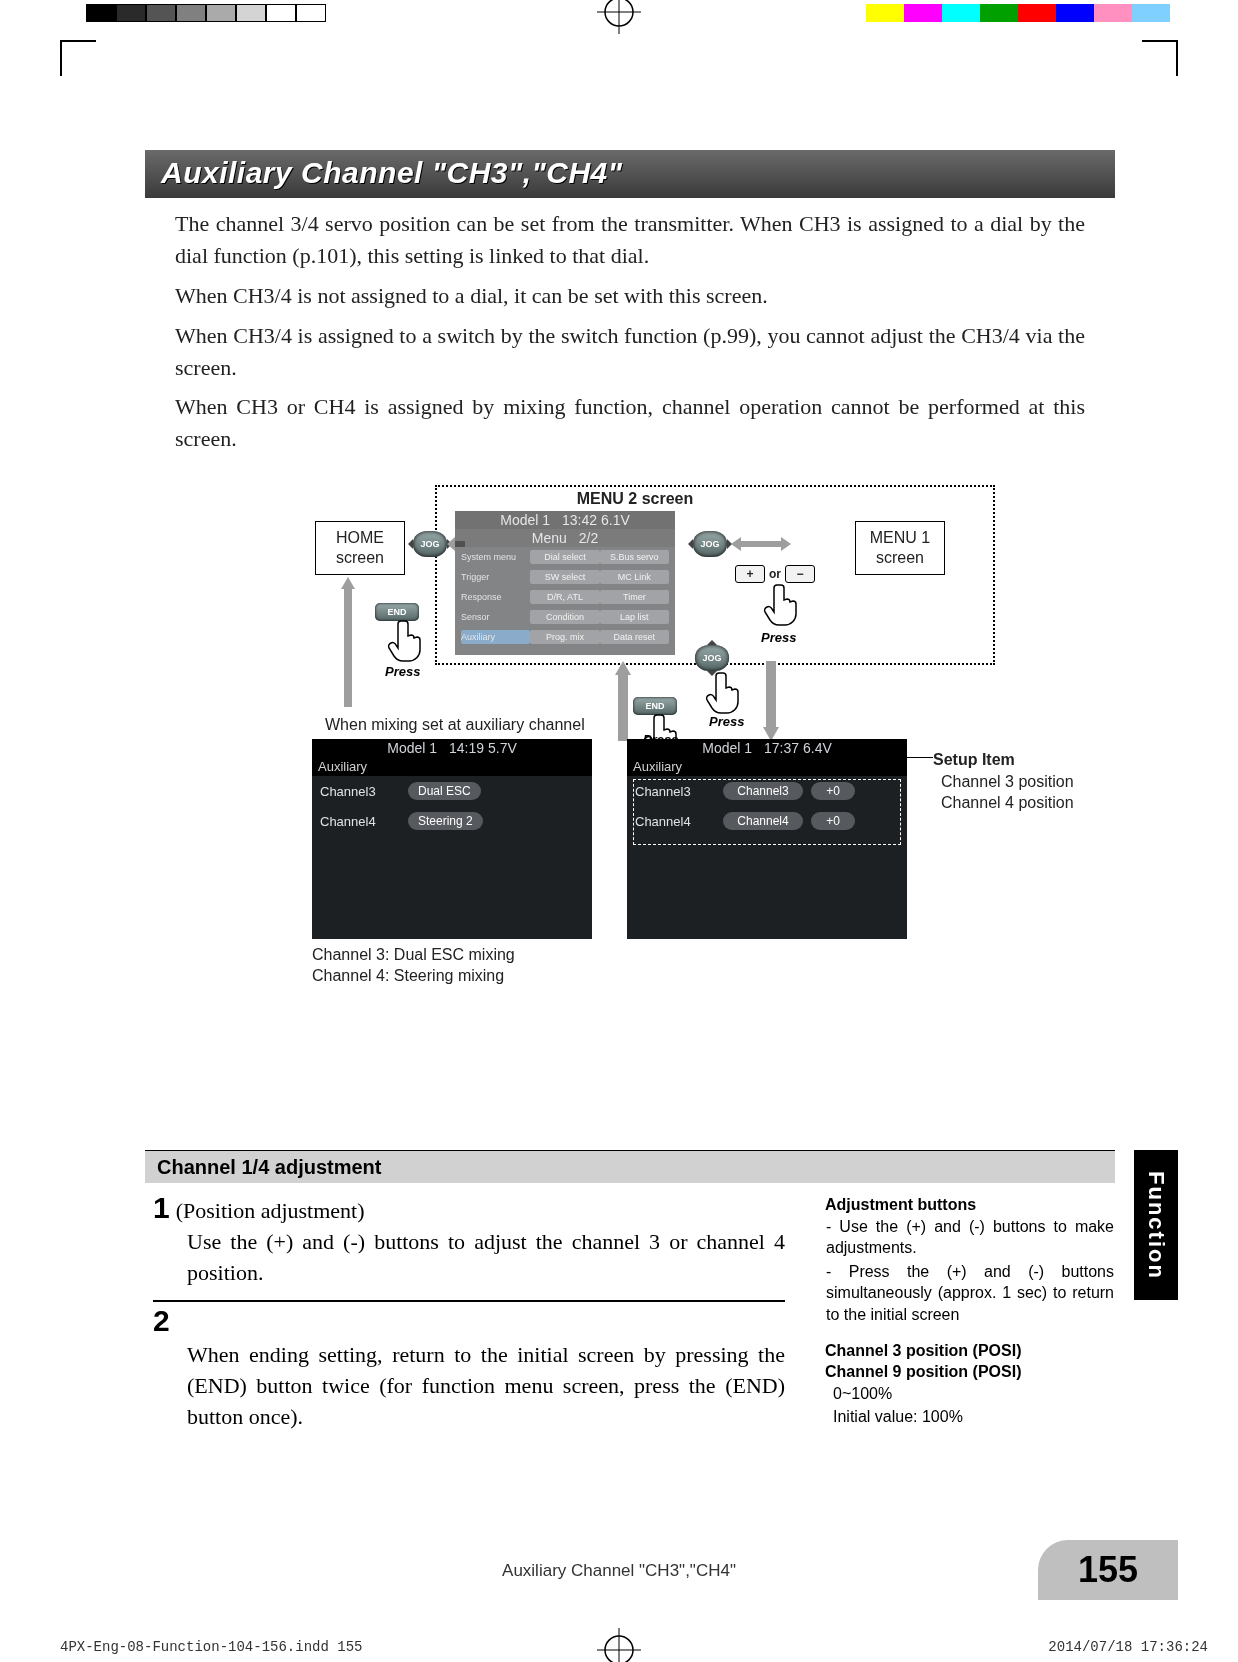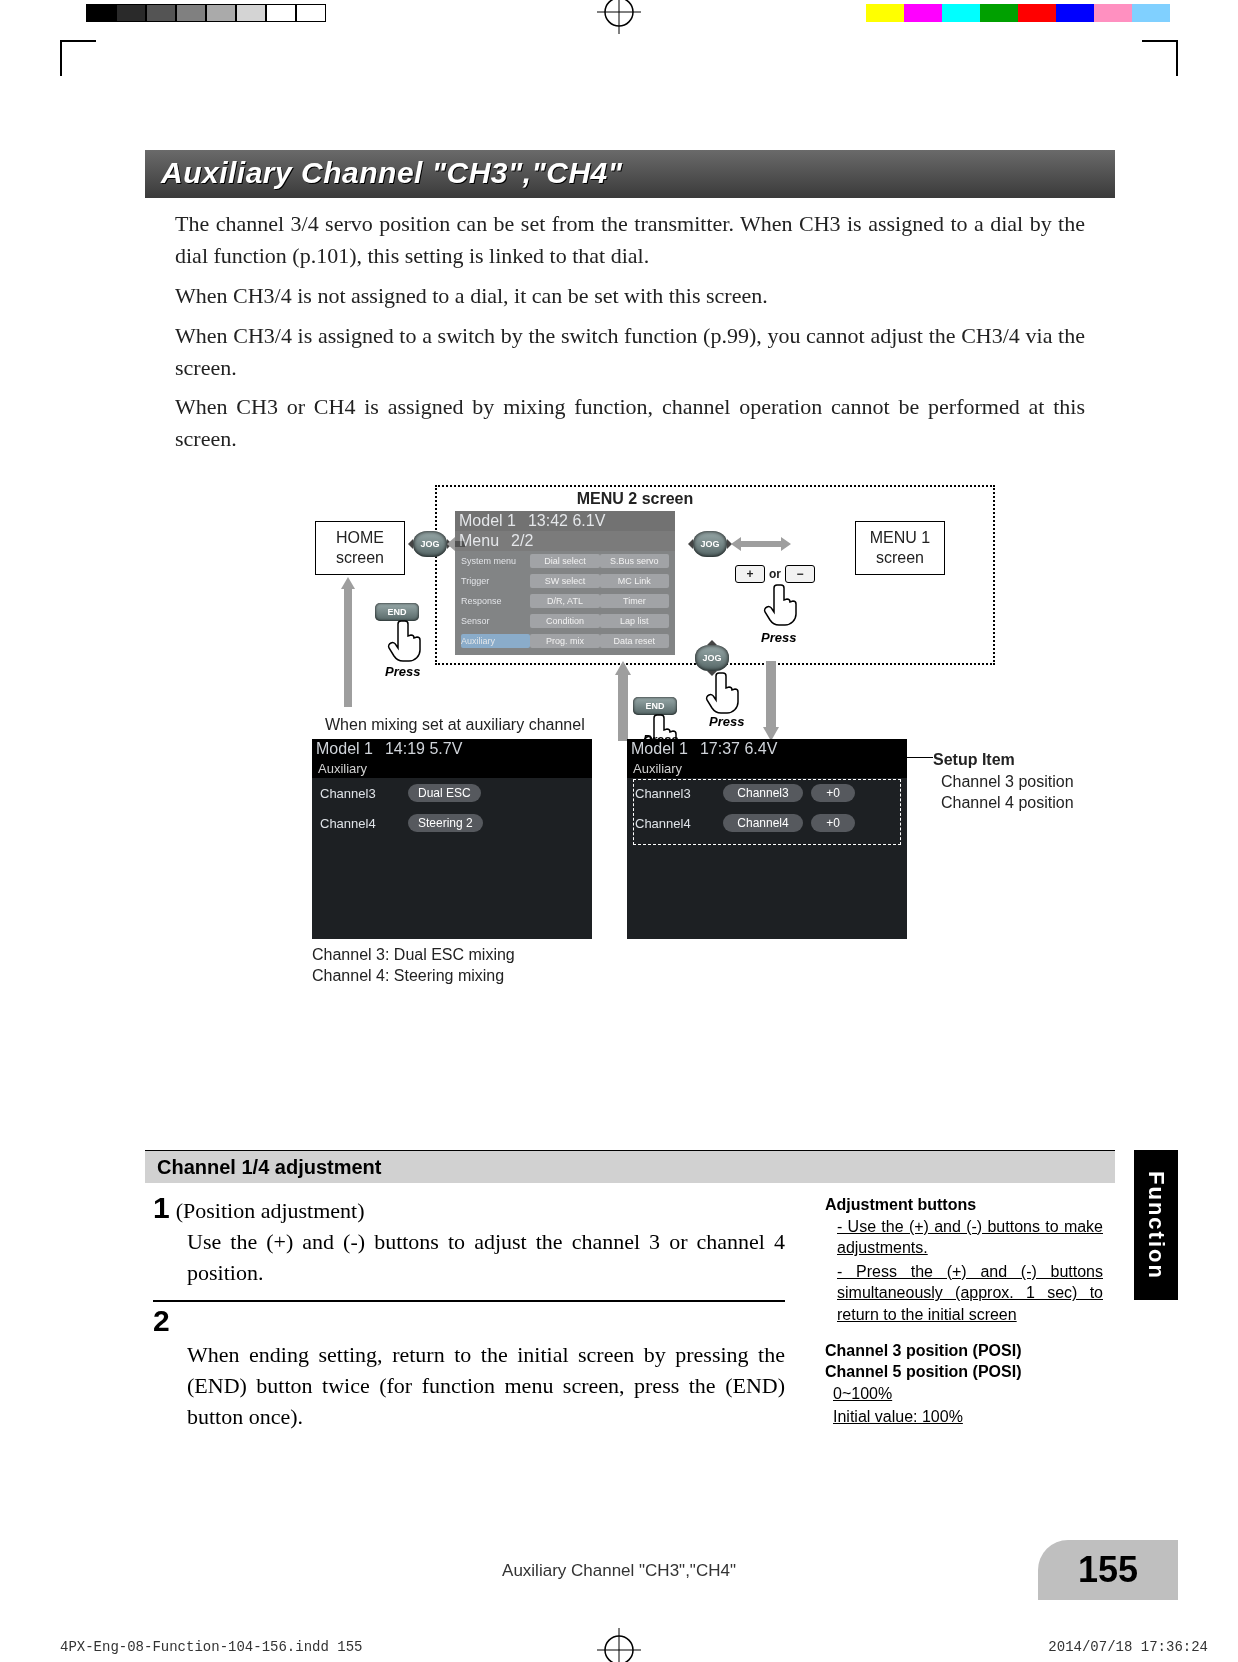--- a/index.html
+++ b/index.html
@@ -36,21 +36,21 @@
   .panel-label{position:absolute;font:600 16px/1 Arial,sans-serif;text-align:center;}
   .nav-box{position:absolute;background:#fff;border:1.5px solid #000;padding:6px 10px;text-align:center;font:400 16px/1.25 Arial,sans-serif;}
 
   .menu2{left:260px;top:0;width:560px;height:180px;}
   .menu2-title{left:360px;top:6px;width:200px;}
   .home-box{left:140px;top:36px;width:90px;}
   .menu1-box{left:680px;top:36px;width:90px;}
 
   
   .lcd{position:absolute;background:var(--lcd-dark);color:#b8bcc2;font:400 11px/1 Arial,sans-serif;}
-  .lcd .hdr{display:flex;justify-content:flex-start;background:#000;color:#d0d4da;padding:2px 4px;font-size:16px;gap:12px;}
+  .lcd .hdr{display:flex;justify-content:center;background:#000;color:#d0d4da;padding:2px 4px;font-size:14px;gap:12px;}
   .lcd .row{display:flex;padding:3px 6px;}
   .lcd .cell{background:var(--lcd-btn);flex:1;height:14px;border-radius:2px;display:flex;align-items:center;justify-content:center;font-size:9px;color:#e8e8e8;}
   .lcd .side{width:56px;background:transparent;color:#cfd3d9;justify-content:flex-start;}
   .menu2-lcd{left:280px;top:26px;width:220px;height:144px;opacity:.55;}
   .menu2-lcd .row .cell{height:14px;}
 
   
   .jog{position:absolute;width:34px;height:26px;border-radius:14px/12px;background:linear-gradient(#9aa,#566);display:flex;align-items:center;justify-content:center;color:#fff;font:700 9px/1 Arial;box-shadow:inset 0 0 4px #000;}
   .jog::before,.jog::after{content:"";position:absolute;width:0;height:0;border:5px solid transparent;}
   .jog.lr::before{left:-10px;border-right-color:#444;}
@@ -82,21 +82,21 @@
   
   .adjust{position:absolute;top:1150px;left:145px;width:970px;}
   .sub-bar{background:#d1d1d1;border-top:1.5px solid #000;font:700 20px/1 Arial;padding:6px 12px;}
   .steps{width:640px;font:400 22px/1.4 "Times New Roman",serif;padding:6px 0 0 8px;}
   .step{border-bottom:2px solid #000;padding:4px 0 12px;}
   .step:last-child{border-bottom:0;}
   .step .n{font:700 30px/1 Arial;margin-right:6px;}
   .step .sub{display:block;margin-left:34px;text-align:justify;}
   .notes{position:absolute;left:680px;top:44px;width:290px;font:400 16px/1.35 Arial;}
   .notes b{display:block;font-weight:700;}
-  .notes p{margin:0 12px 2px;text-align:justify;text-decoration:underline;}
+  .notes p{margin:0 1px 2px;text-align:justify;}
   .notes .tight{margin-left:8px;}
 
   
   .side-tab{position:absolute;right:60px;top:1150px;width:44px;height:150px;background:#000;color:#fff;font:700 22px/44px Arial;writing-mode:vertical-rl;text-align:center;letter-spacing:2px;}
   .footer-label{position:absolute;left:0;right:0;top:1562px;text-align:center;font:400 17px/1 Arial;color:#333;}
   .pg-tab{position:absolute;right:60px;top:1540px;width:140px;height:60px;background:#bfbfbf;border-top-left-radius:30px;display:flex;align-items:center;justify-content:center;}
   .pg-tab .num{font:700 36px/1 Arial;color:#000;}
 
   
   .slug{position:absolute;bottom:8px;left:60px;right:30px;font:400 14px/1 "Courier New",monospace;color:#333;display:flex;justify-content:space-between;}
@@ -306,21 +306,21 @@
     <div class="sub-bar">Channel 1/4 adjustment</div>
     <div class="steps" id="steps">
         <div class="step"><span class="n">1</span><span>(Position adjustment)</span><span class="sub">Use the (+) and (-) buttons to adjust the channel 3 or channel 4 position.</span></div>
         <div class="step"><span class="n">2</span><span class="sub">When ending setting, return to the initial screen by pressing the (END) button twice (for function menu screen, press the (END) button once).</span></div>
       </div>
     <div class="notes">
       <b>Adjustment buttons</b>
       <p>- Use the (+) and (-) buttons to make adjustments.</p>
       <p>- Press the (+) and (-) buttons simultaneously (approx. 1 sec) to return to the initial screen</p>
       <b style="margin-top:14px;">Channel 3 position (POSI)</b>
-      <b>Channel 5 position (POSI)</b>
+      <b>Channel 9 position (POSI)</b>
       <p class="tight">0~100%</p>
       <p class="tight">Initial value: 100%</p>
     </div>
   </div>
 
   <div class="side-tab">Function</div>
   <div class="footer-label">Auxiliary Channel  "CH3","CH4"</div>
   <div class="pg-tab">
       <span class="num">155</span>
     </div>

